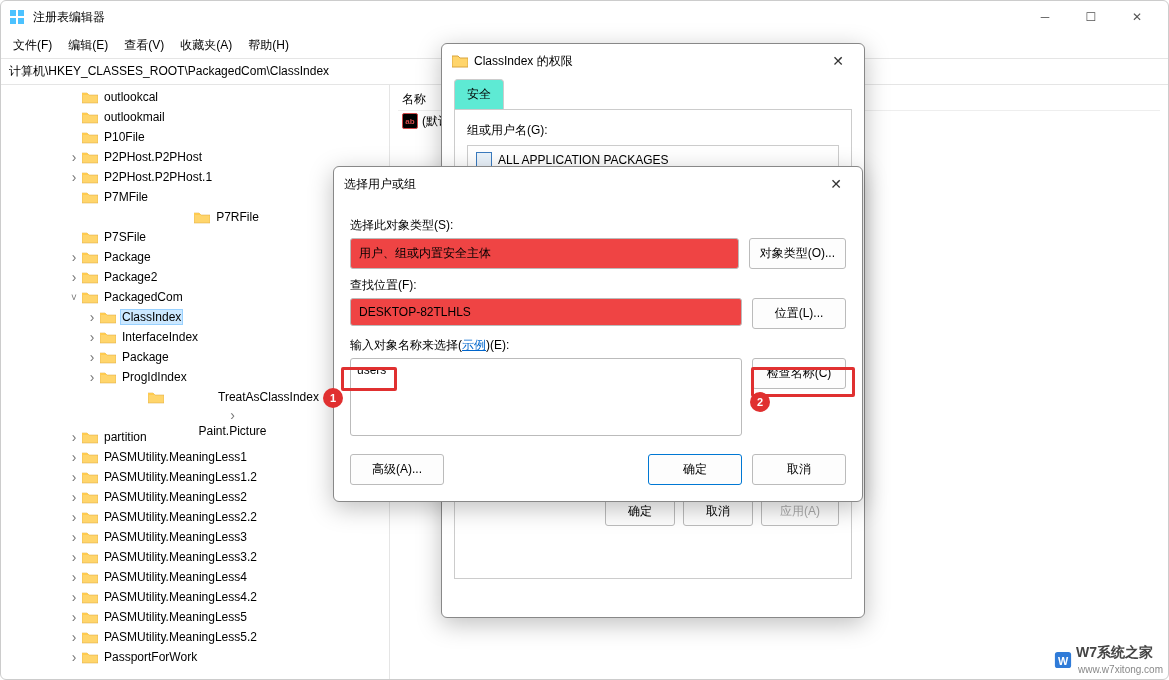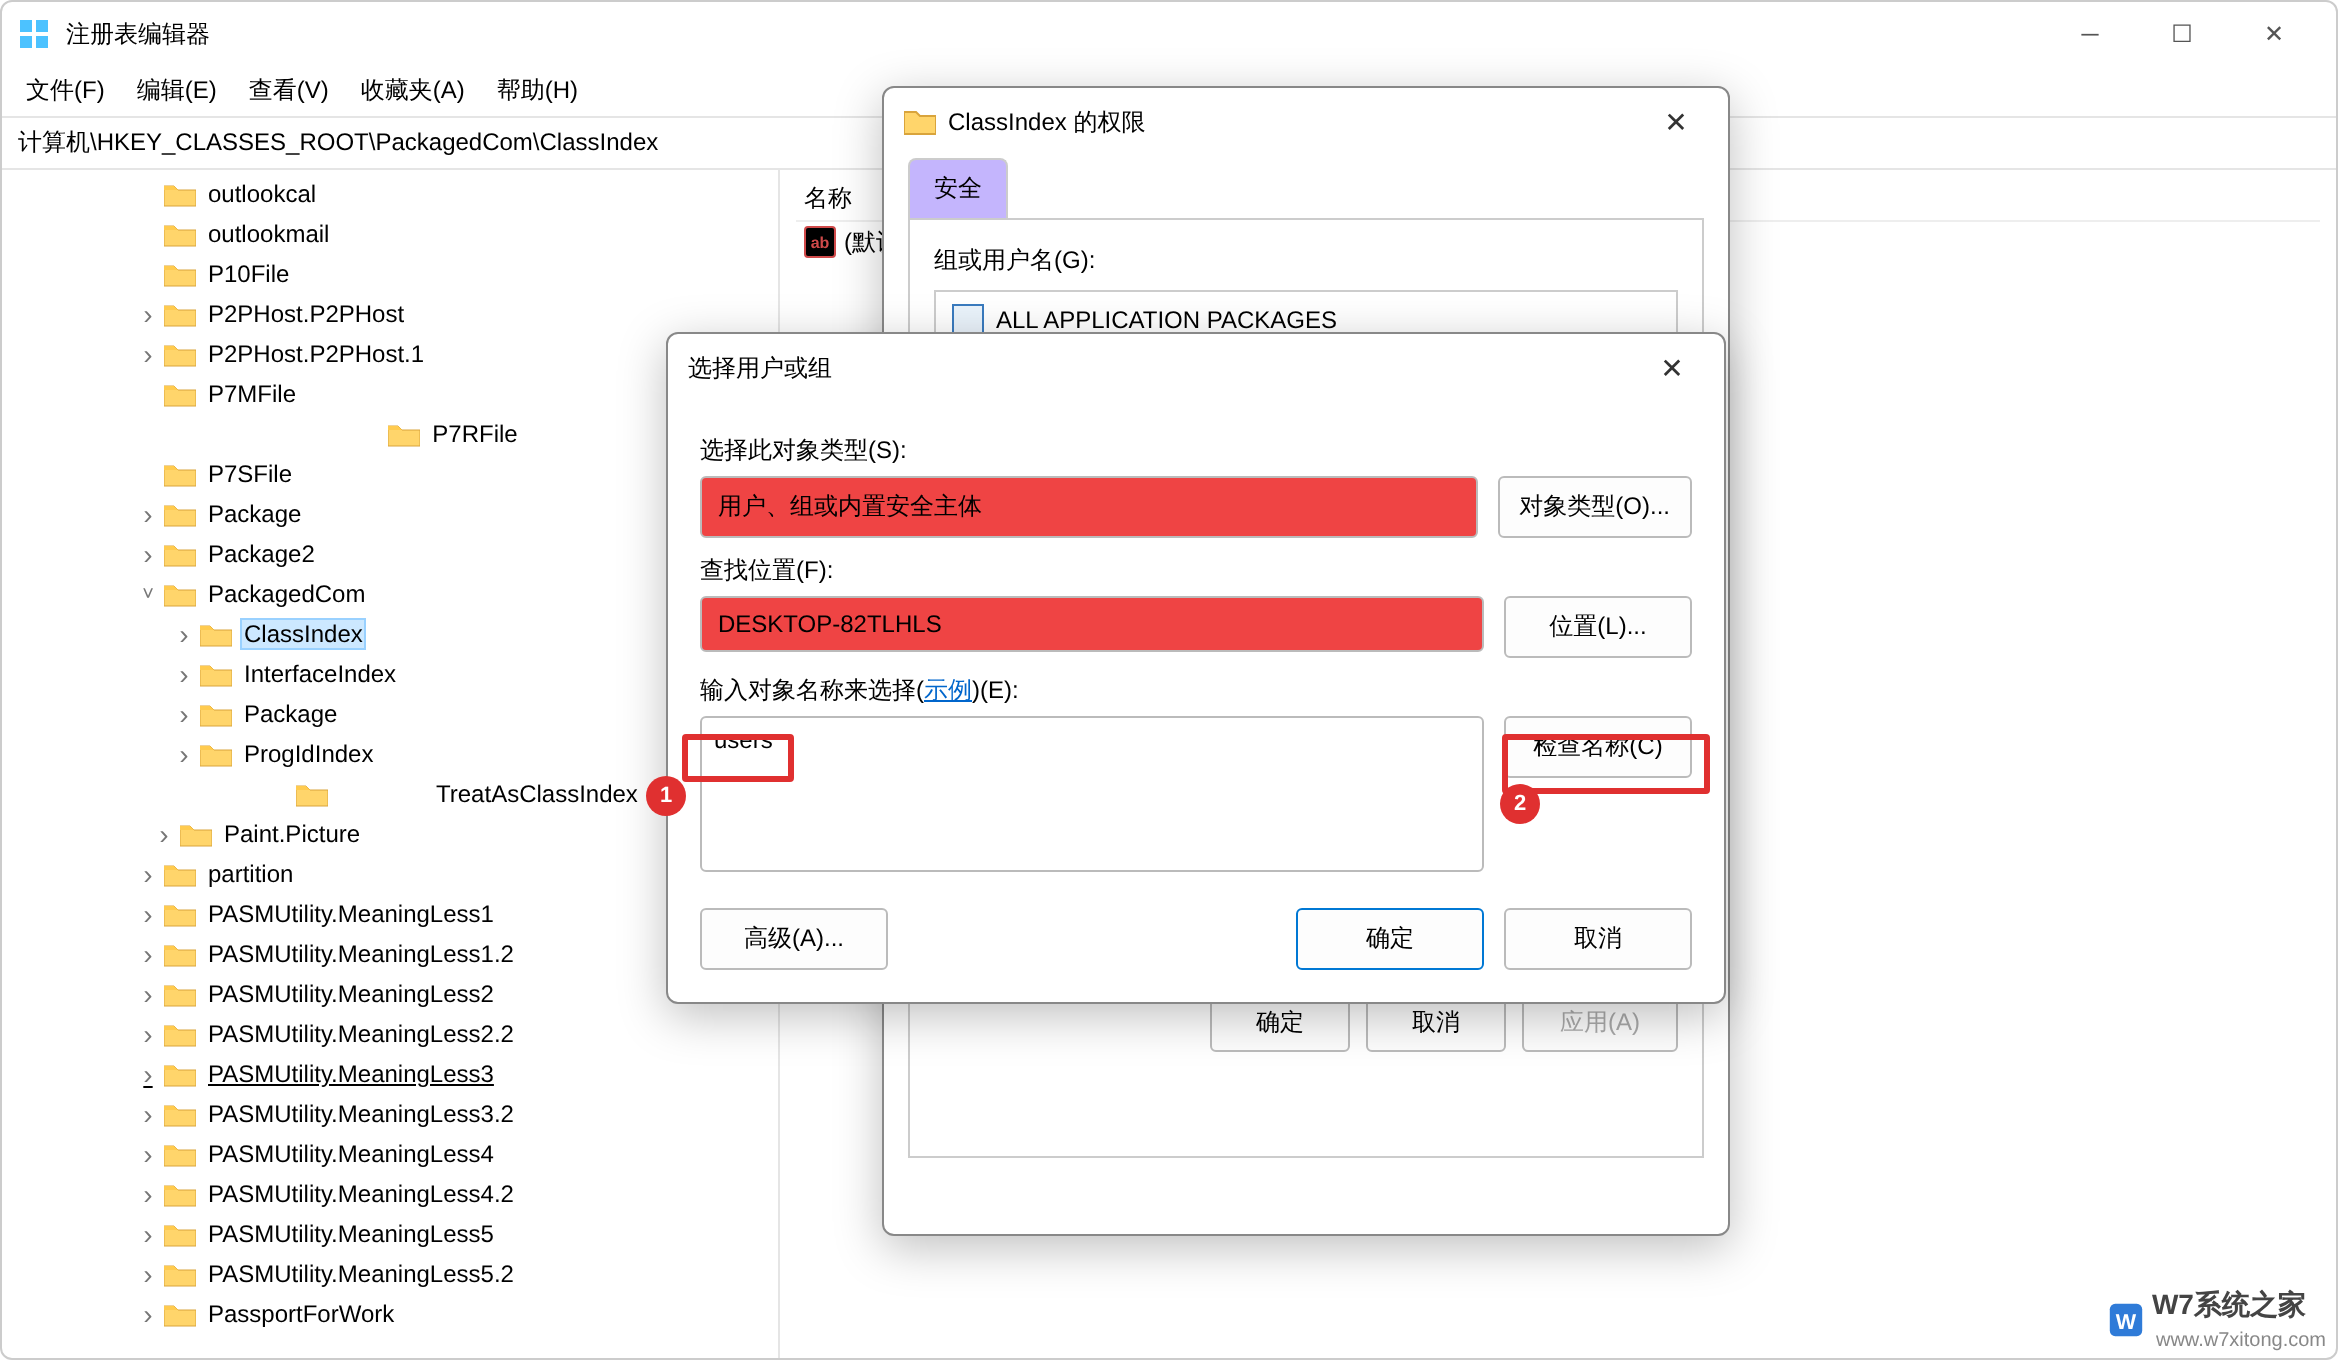--- a/index.html
+++ b/index.html
@@ -40,21 +40,21 @@
 .str-icon { width: 16px; height: 16px; margin-right: 4px; background: #000000; border: 1px solid #d04a4a; border-radius: 2px; display: flex; align-items: center; justify-content: center; font-size: 8px; color: #d04a4a; font-weight: bold; }
 
 
 .dialog { position: absolute; background: #fff; border: 1px solid #888; border-radius: 6px; box-shadow: 0 6px 24px rgba(0,0,0,0.25); }
 .perm-dialog { top: 43px; left: 441px; width: 424px; height: 575px; }
 .dlg-title { height: 34px; display: flex; align-items: center; padding: 0 10px; }
 .dlg-title .ic { width: 16px; height: 14px; margin-right: 6px; }
 .dlg-title .t { flex: 1; font-size: 12px; }
 .dlg-close { width: 32px; height: 24px; display: flex; align-items: center; justify-content: center; color: #333; font-size: 14px; }
 .tabstrip { padding: 0 12px; }
-.tab { display: inline-block; padding: 6px 12px; border: 1px solid #ccc; border-bottom: 1px solid #fff; border-radius: 4px 4px 0 0; background: #c4b5fd; position: relative; top: 1px; }
+.tab { display: inline-block; padding: 6px 12px; border: 1px solid #ccc; border-bottom: 1px solid #fff; border-radius: 4px 4px 0 0; background: #5eead4; position: relative; top: 1px; }
 .tab-body { margin: 0 12px 12px 12px; border: 1px solid #ccc; padding: 12px; height: 470px; position: relative; }
 .group-label { margin-bottom: 6px; }
 .listbox { border: 1px solid #ccc; height: 128px; padding: 4px; }
 .listbox-item { display: flex; align-items: center; height: 20px; padding: 0 4px; }
 .pkg-icon { width: 16px; height: 16px; border: 1px solid #3a7bbf; margin-right: 6px; background: #eaf3fb; }
 .btn { padding: 5px 18px; border: 1px solid #bbb; background: #fdfdfd; border-radius: 3px; min-width: 70px; text-align: center; }
 .btn.disabled { color: #aaa; }
 .perm-bottom { position: absolute; left: 12px; right: 12px; bottom: 52px; display: flex; justify-content: flex-end; gap: 8px; border-top: 1px solid #eee; padding-top: 12px; }
 .perm-adv-row { position: absolute; left: 24px; right: 24px; bottom: 100px; display: flex; gap: 8px; }
 
@@ -233,21 +233,21 @@
           <span class="label">ProgIdIndex</span>
         </div>
         <div class="tree-node" style="padding-left: 44px; gap: 48px;">
           <span class="chev none"></span>
           <svg class="folder-ic" viewBox="0 0 16 14">
             <path d="M0 3 L5 3 L7 5 L16 5 L16 13 L0 13 Z" fill="#ffd56b" stroke="#d9a43c" stroke-width="0.5"></path>
             <path d="M0 3 L5 3 L7 5 L0 5 Z" fill="#ffcb4f"></path>
           </svg>
           <span class="label">TreatAsClassIndex</span>
         </div>
-        <div class="tree-node" style="padding-left: 34px;">
+        <div class="tree-node" style="padding-left: 34px; flex-direction: column;">
           <span class="chev closed"></span>
           <svg class="folder-ic" viewBox="0 0 16 14">
             <path d="M0 3 L5 3 L7 5 L16 5 L16 13 L0 13 Z" fill="#ffd56b" stroke="#d9a43c" stroke-width="0.5"></path>
             <path d="M0 3 L5 3 L7 5 L0 5 Z" fill="#ffcb4f"></path>
           </svg>
           <span class="label">Paint.Picture</span>
         </div>
         <div class="tree-node" style="padding-left: 26px;">
           <span class="chev closed"></span>
           <svg class="folder-ic" viewBox="0 0 16 14">
@@ -281,21 +281,21 @@
           <span class="label">PASMUtility.MeaningLess2</span>
         </div>
         <div class="tree-node" style="padding-left: 26px;">
           <span class="chev closed"></span>
           <svg class="folder-ic" viewBox="0 0 16 14">
             <path d="M0 3 L5 3 L7 5 L16 5 L16 13 L0 13 Z" fill="#ffd56b" stroke="#d9a43c" stroke-width="0.5"></path>
             <path d="M0 3 L5 3 L7 5 L0 5 Z" fill="#ffcb4f"></path>
           </svg>
           <span class="label">PASMUtility.MeaningLess2.2</span>
         </div>
-        <div class="tree-node" style="padding-left: 26px; text-decoration: underline;">
+        <div class="tree-node" style="padding-left: 26px;">
           <span class="chev closed"></span>
           <svg class="folder-ic" viewBox="0 0 16 14">
             <path d="M0 3 L5 3 L7 5 L16 5 L16 13 L0 13 Z" fill="#ffd56b" stroke="#d9a43c" stroke-width="0.5"></path>
             <path d="M0 3 L5 3 L7 5 L0 5 Z" fill="#ffcb4f"></path>
           </svg>
           <span class="label">PASMUtility.MeaningLess3</span>
         </div>
         <div class="tree-node" style="padding-left: 26px;">
           <span class="chev closed"></span>
           <svg class="folder-ic" viewBox="0 0 16 14">

